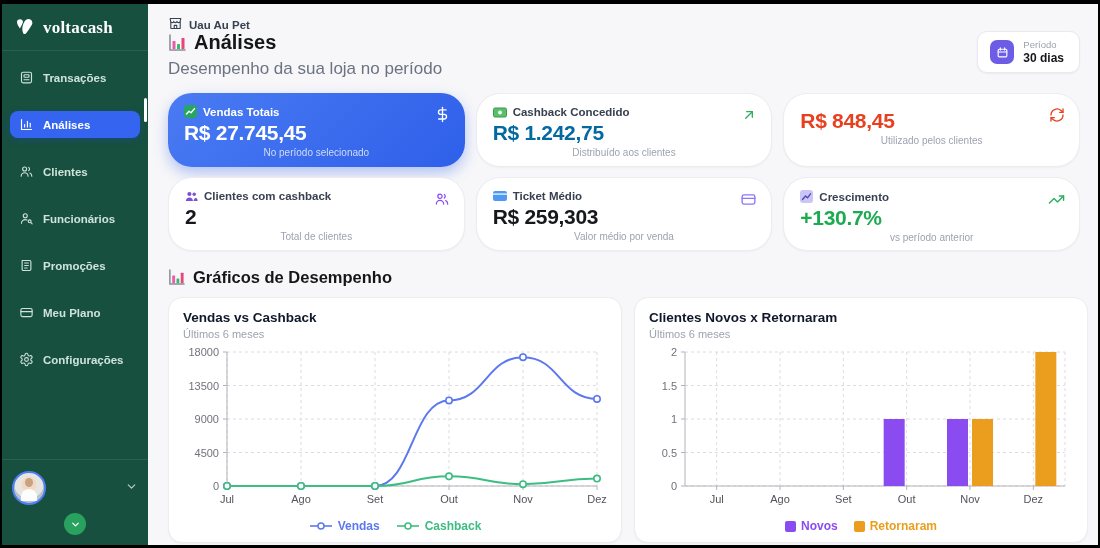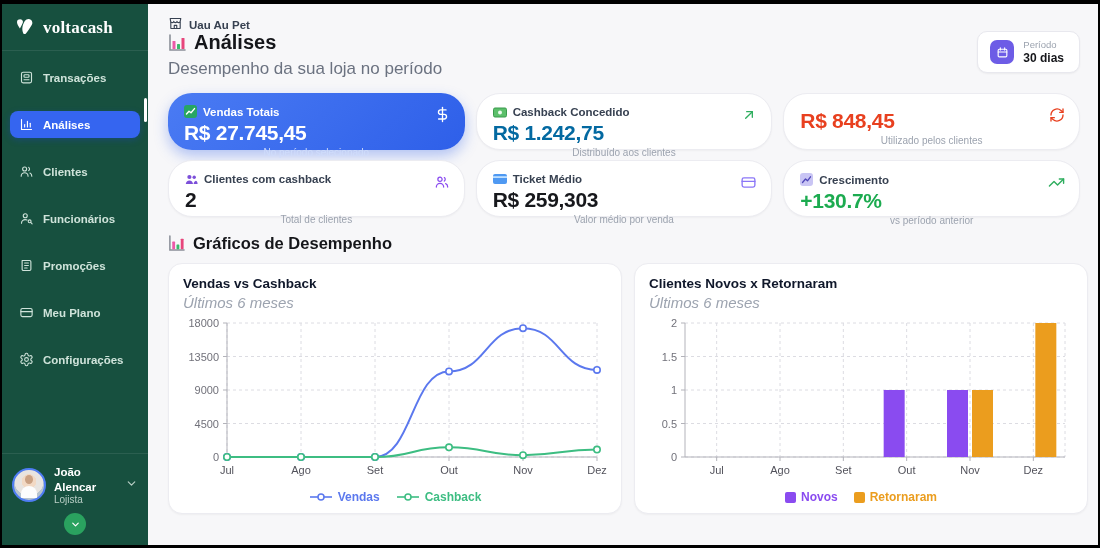--- a/index.html
+++ b/index.html
@@ -31,35 +31,35 @@
   .title-row { display:flex; justify-content:space-between; align-items:flex-start; }
   .page-title { display:flex; align-items:center; gap:8px; font-size:20px; font-weight:bold; color:#15161a; }
   .page-subtitle { margin-top:5px; font-size:17px; color:#6b7280; }
   .period-box { display:flex; align-items:center; gap:9px; background:#fff; border:1px solid #e8e8ee; border-radius:10px; padding:7px 15px 7px 12px; box-shadow:0 1px 2px rgba(0,0,0,.05); cursor:pointer; }
   .cal-icon { width:24px; height:24px; border-radius:7px; background:#6d5ce6; display:flex; align-items:center; justify-content:center; }
   .period-label { font-size:9.5px; color:#9ca3af; }
   .period-value { font-size:12px; font-weight:bold; color:#15161a; margin-top:1px; }
 
   
   .stats-grid { margin-top:14px; display:grid; grid-template-columns:repeat(3,1fr); gap:10px 11px; }
-  .stat-card { position:relative; background:#fff; border:1px solid #ececf1; border-radius:24px; padding:12px 16px 10px; height:57px; box-shadow:0 1px 2px rgba(0,0,0,.04); }
+  .stat-card { position:relative; background:#fff; border:1px solid #ececf1; border-radius:24px; padding:12px 16px 10px; height:74px; box-shadow:0 1px 2px rgba(0,0,0,.04); }
   .stat-card.primary { background:linear-gradient(135deg,#4a7bf3,#2e5fe9); border:none; box-shadow:0 6px 14px rgba(47,95,233,.35); }
   .stat-label { display:flex; align-items:center; gap:6px; font-size:11.5px; font-weight:bold; color:#374151; }
   .stat-card.primary .stat-label { color:#fff; }
   .stat-value { margin-top:3px; font-size:21px; font-weight:bold; letter-spacing:-.3px; }
   .stat-caption { margin-top:2px; font-size:10px; color:#9ca3af;text-align:center; }
   .stat-card.primary .stat-caption { color:#cfdcfb; }
   .stat-trailing { position:absolute; top:13px; right:14px; }
 
   
   .section-head { display:flex; align-items:center; gap:8px; margin:17px 0 10px; font-size:16.5px; font-weight:bold; color:#15161a; }
   .charts-grid { display:grid; grid-template-columns:1fr 1fr; gap:12px; }
   .chart-card { background:#fff; border:1px solid #ececf1; border-radius:14px; padding:12px 14px 6px; box-shadow:0 1px 2px rgba(0,0,0,.04); }
   .chart-title { font-size:13.5px; font-weight:bold; color:#0f172a; }
-  .chart-subtitle { font-size:15px; color:#9ca3af; margin-top:3px;font-style:italic; }
+  .chart-subtitle { font-size:11px; color:#9ca3af; margin-top:3px; }
   .chart-svg { display:block; margin-top:4px; }
   .legend { display:flex; justify-content:center; gap:16px; align-items:center; height:20px; font-size:12px; font-weight:bold; }
   .legend-item { display:flex; align-items:center; gap:5px; }
   .legend-sq { width:11px; height:11px; border-radius:2px; display:inline-block; }
 
   
   .mini { display:inline-flex; flex:0 0 auto; }
 </style>
 </head>
 <body>
@@ -135,24 +135,20 @@
             <circle cx="12" cy="12" r="3"></circle>
           </svg>
         <span>Configurações</span>
       </div>
       <div class="nav-scrollthumb"></div>
     </nav>
 
     <div class="sidebar-bottom">
       <div class="user-row">
         <div class="avatar"></div>
-        <div>
-          <div class="user-name">João Alencar</div>
-          <div class="user-role">Lojista</div>
-        </div>
         <span class="user-chevron">
           <svg width="13" height="13" viewBox="0 0 24 24" fill="none" stroke="currentColor" stroke-width="2.2" stroke-linecap="round" stroke-linejoin="round">
               <path d="M6 9l6 6 6-6"></path>
             </svg>
         </span>
       </div>
       <button class="collapse-btn">
         <svg width="11" height="11" viewBox="0 0 24 24" fill="none" stroke="currentColor" stroke-width="2.6" stroke-linecap="round" stroke-linejoin="round">
             <path d="M6 9l6 6 6-6"></path>
           </svg>

